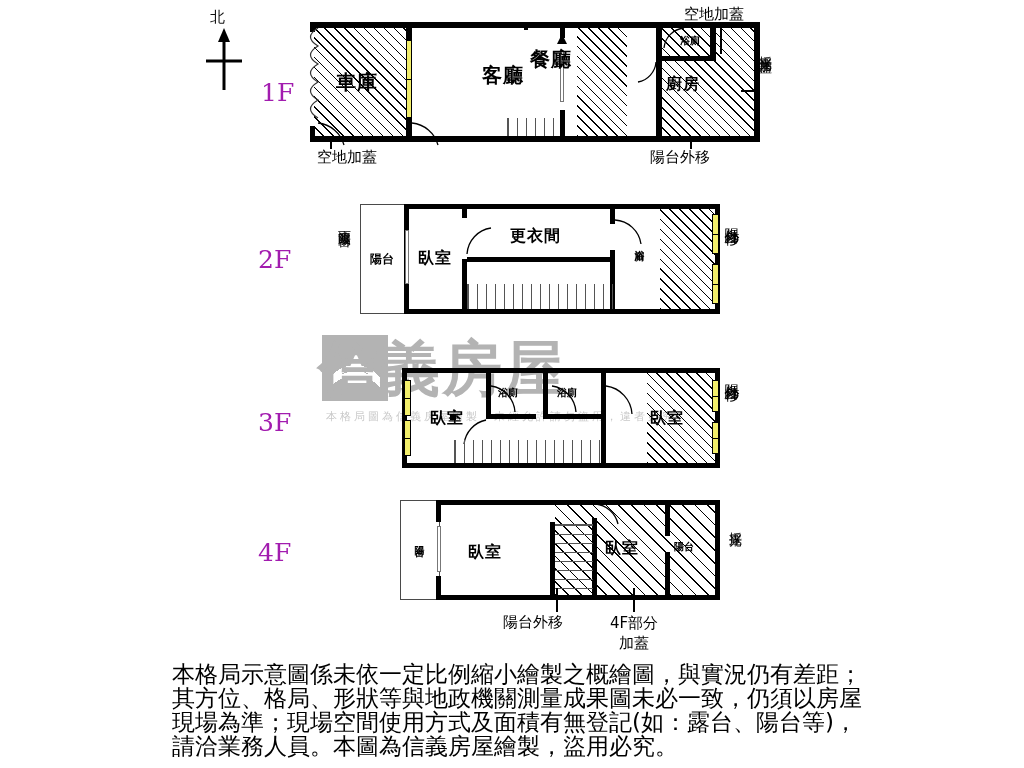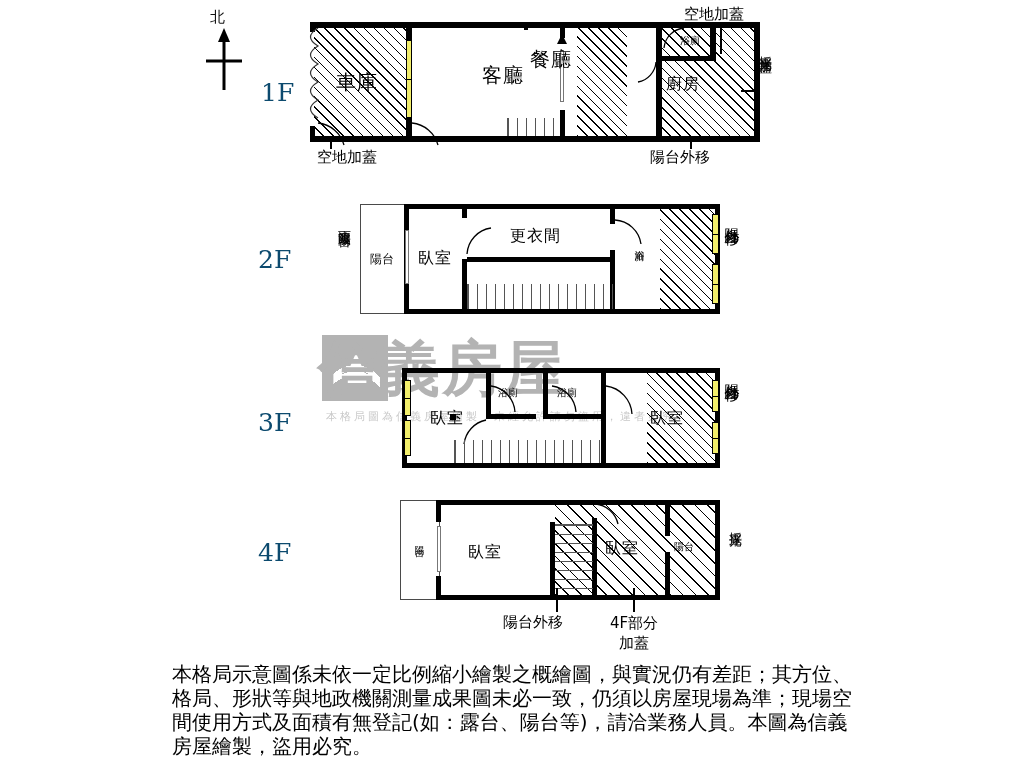--- a/index.html
+++ b/index.html
@@ -84,21 +84,21 @@
     position: absolute; left: 10px; top: 0px;
     font-size: 15px; color: #111;
     font-family: "DejaVu Sans", sans-serif;
   }
 
   
   .floor-label {
     position: absolute;
     font-family: "DejaVu Serif", serif;
     font-size: 25px;
-    color: #0c4a6e;
+    color: #a21caf;
     z-index: 3;
   }
 
   
   .plan { position: absolute; z-index: 2; }
 
   
   .wall { position: absolute; background: #000; }
 
   
@@ -138,21 +138,21 @@
     border: 1.2px solid #777;
     box-sizing: border-box;
     background: #fff;
   }
 
   
   .room {
     position: absolute;
     font-family: "DejaVu Sans", sans-serif;
     color: #000;
-    font-weight: normal;
+    font-weight: bold;
     white-space: nowrap;
     z-index: 4;
   }
   .room.big  { font-size: 20px; letter-spacing: 1px; }
   .room.mid  { font-size: 16px; letter-spacing: 1px; }
   .room.sm   { font-size: 12px; letter-spacing: 0px; }
   .room.xs   { font-size: 10px; letter-spacing: 0px; }
 
   
   .room.vert {
@@ -196,21 +196,21 @@
   
   .door { position: absolute; z-index: 3; }
   .door svg { display:block; overflow: visible; }
 
   
   #disclaimer {
     position: absolute;
     left: 172px; top: 662px;
     width: 690px;
     font-family: "DejaVu Sans", sans-serif;
-    font-size: 20px;
+    font-size: 23px;
     line-height: 24px;
     color: #000;
     letter-spacing: 0px;
     z-index: 3;
   }
 </style>
 </head>
 <body>
 
 <div id="stage">

